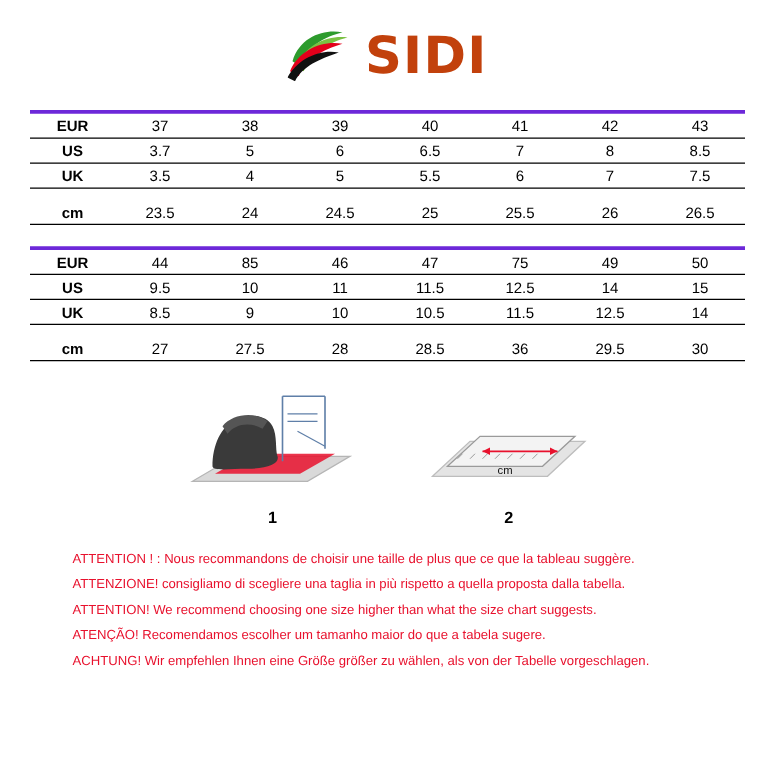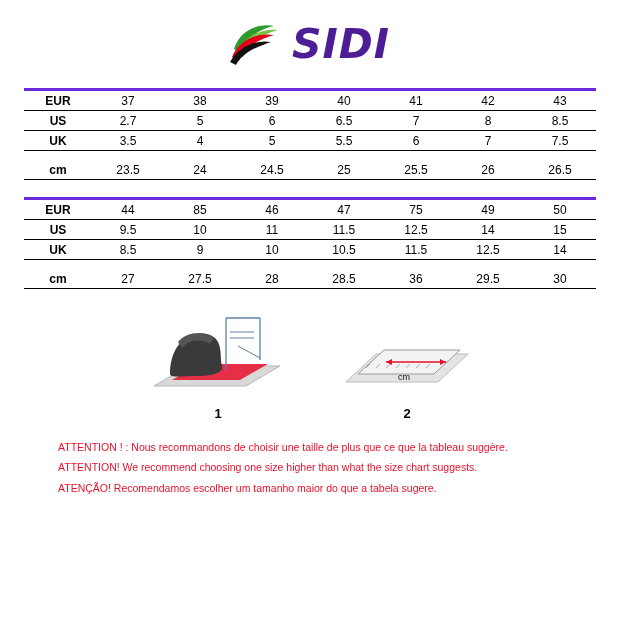--- a/index.html
+++ b/index.html
@@ -34,24 +34,23 @@
     height: 44px;
   }
   .logo-mark {
     width: 58px;
     height: 42px;
     margin-right: 4px;
   }
   .logo-text {
     font-family: "DejaVu Sans", sans-serif;
     font-weight: bold;
-    font-style: italic;
     font-size: 41px;
     letter-spacing: 1px;
-    color: #4c1d95;
+    color: #c2410c;
     line-height: 1;
   }
 
   
   .tables {
     margin: 0 24px;
   }
   table.size {
     width: 572px;
     border-collapse: collapse;
@@ -142,21 +141,21 @@
           <td>37</td>
           <td>38</td>
           <td>39</td>
           <td>40</td>
           <td>41</td>
           <td>42</td>
           <td>43</td>
         </tr>
         <tr>
           <td class="rowhead">US</td>
-          <td>2.7</td>
+          <td>3.7</td>
           <td>5</td>
           <td>6</td>
           <td>6.5</td>
           <td>7</td>
           <td>8</td>
           <td>8.5</td>
         </tr>
         <tr>
           <td class="rowhead">UK</td>
           <td>3.5</td>
@@ -282,17 +281,19 @@
           <text x="56" y="72" font-family="Liberation Sans, sans-serif" font-size="9" fill="#111111">cm</text>
         </svg>
       </span>
       <div class="figure-caption">2</div>
     </div>
 
   </div>
 
   <div class="notes">
     <div class="note">ATTENTION ! : Nous recommandons de choisir une taille de plus que ce que la tableau suggère.</div>
+    <div class="note">ATTENZIONE! consigliamo di scegliere una taglia in più rispetto a quella proposta dalla tabella.</div>
     <div class="note">ATTENTION! We recommend choosing one size higher than what the size chart suggests.</div>
     <div class="note">ATENÇÃO! Recomendamos escolher um tamanho maior do que a tabela sugere.</div>
+    <div class="note">ACHTUNG! Wir empfehlen Ihnen eine Größe größer zu wählen, als von der Tabelle vorgeschlagen.</div>
   </div>
 
 </div>
 
 </body></html>

